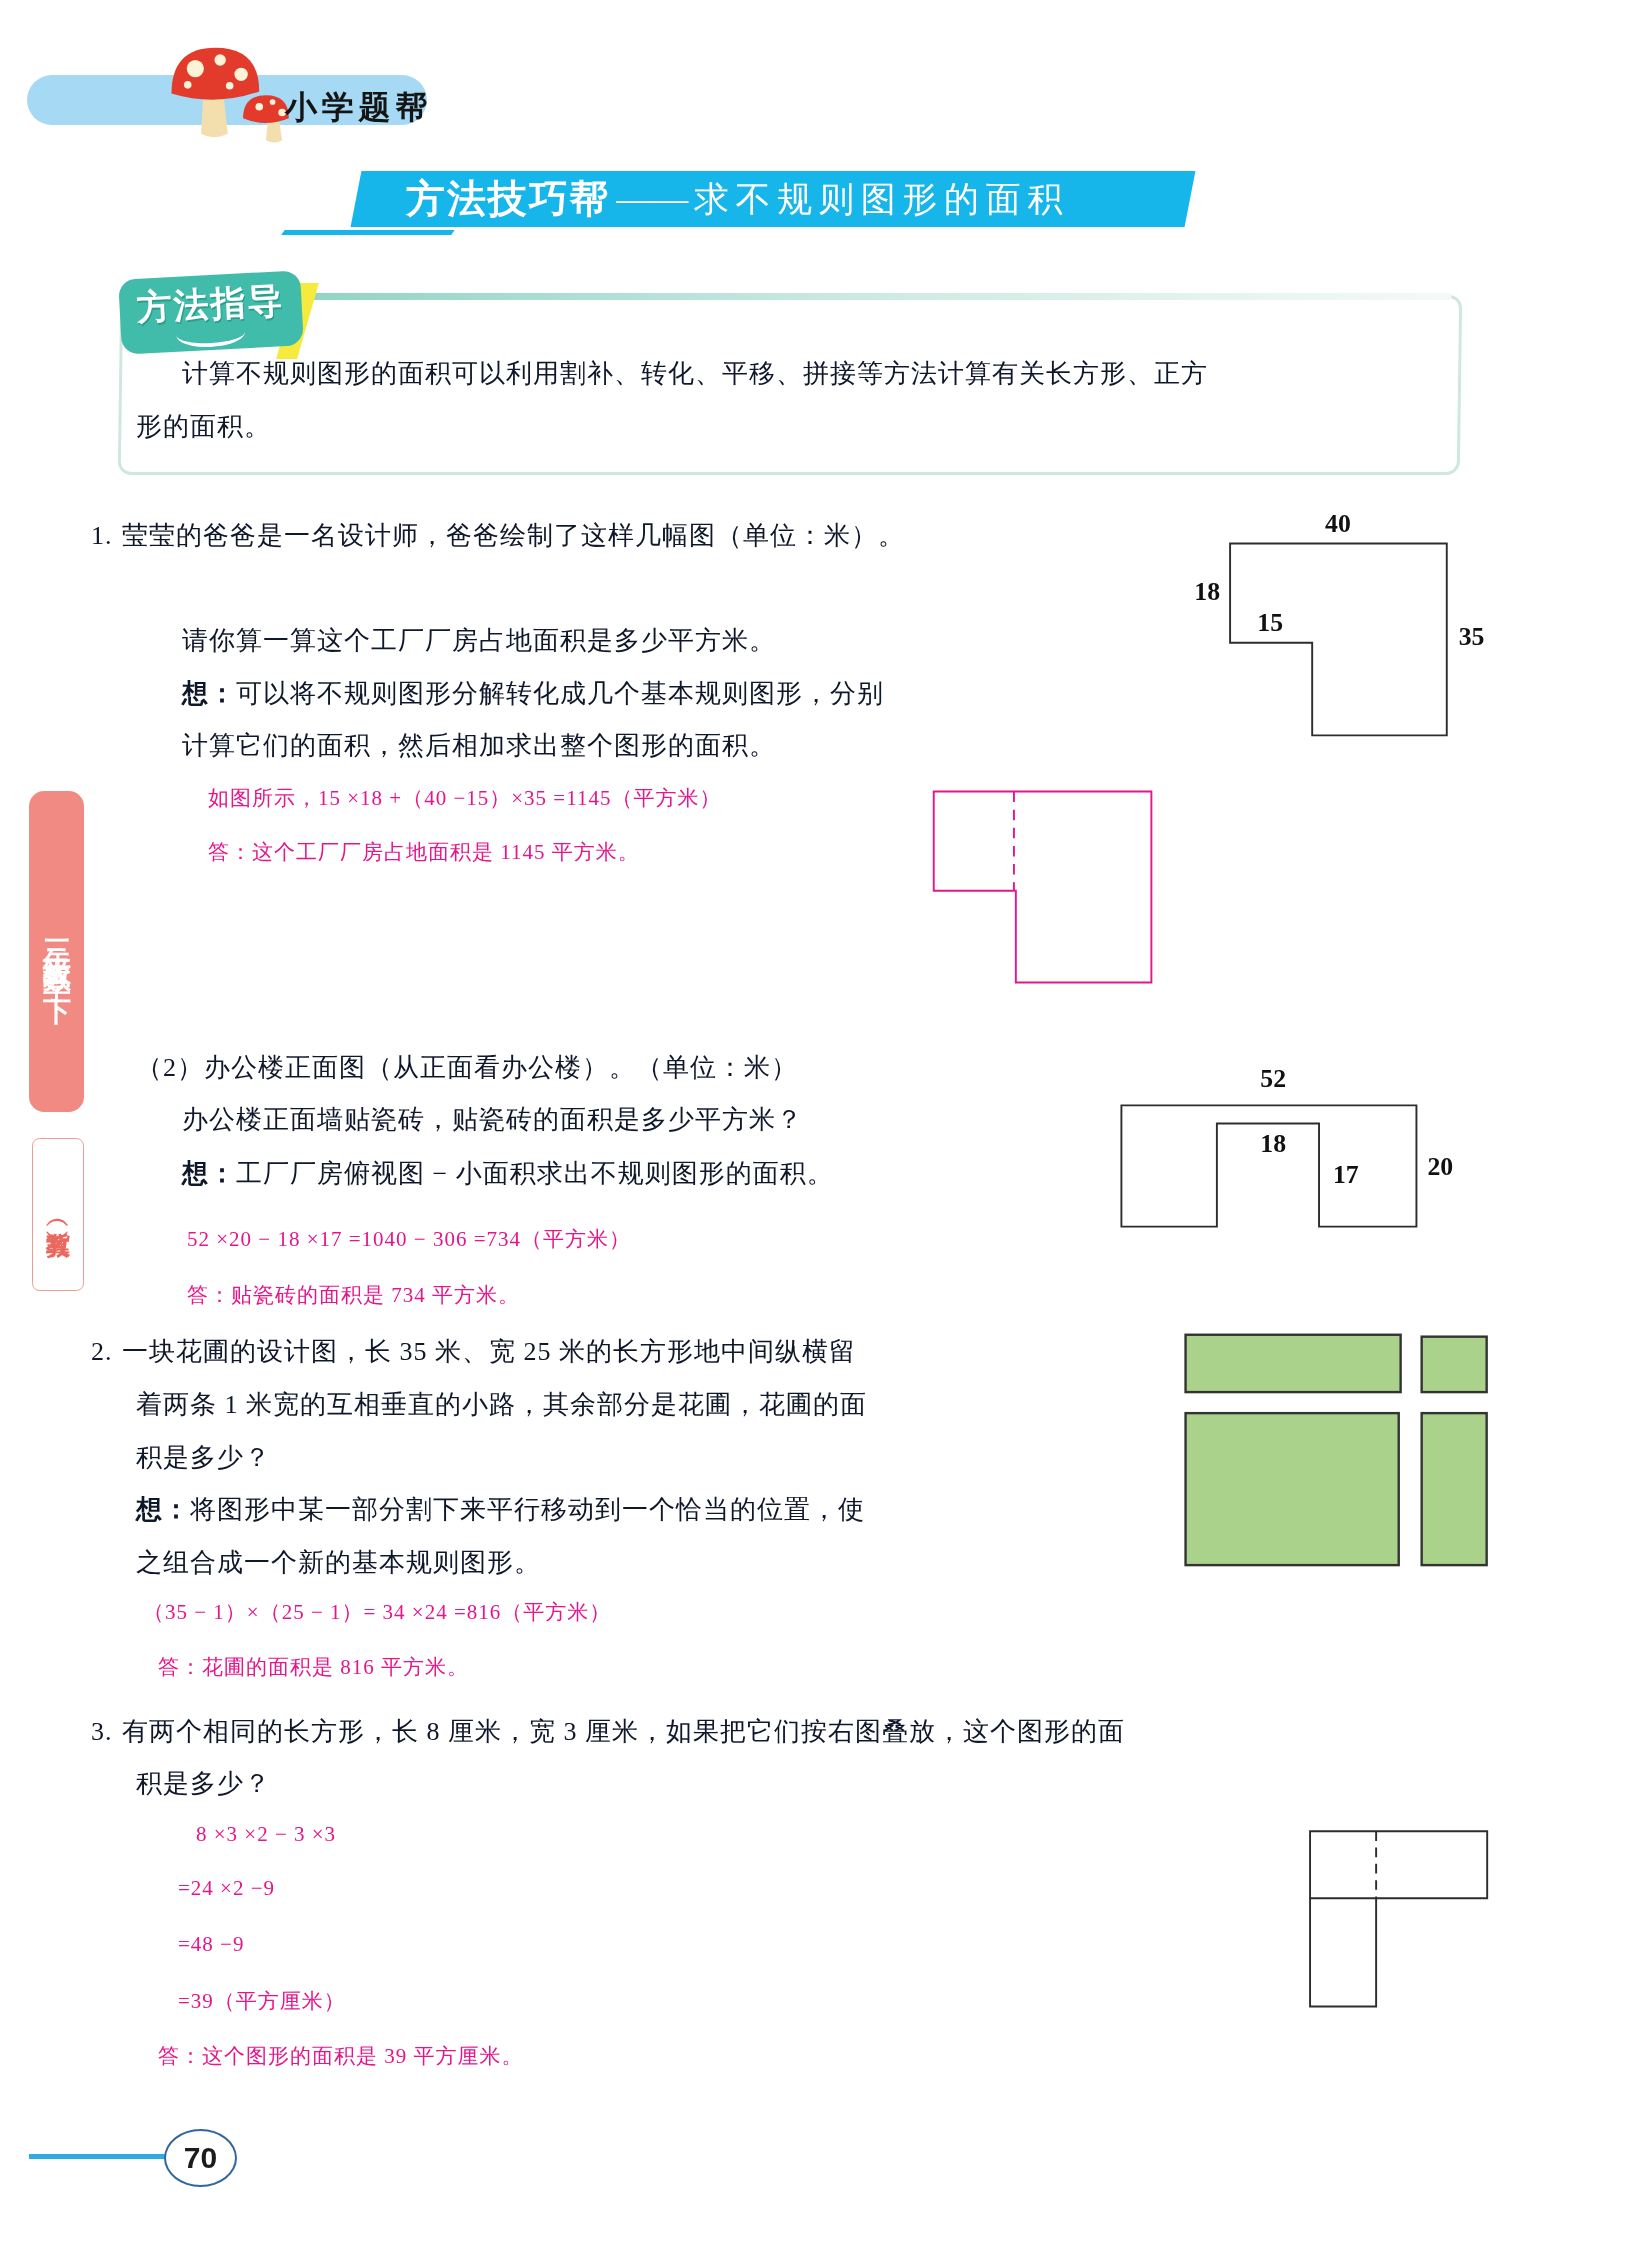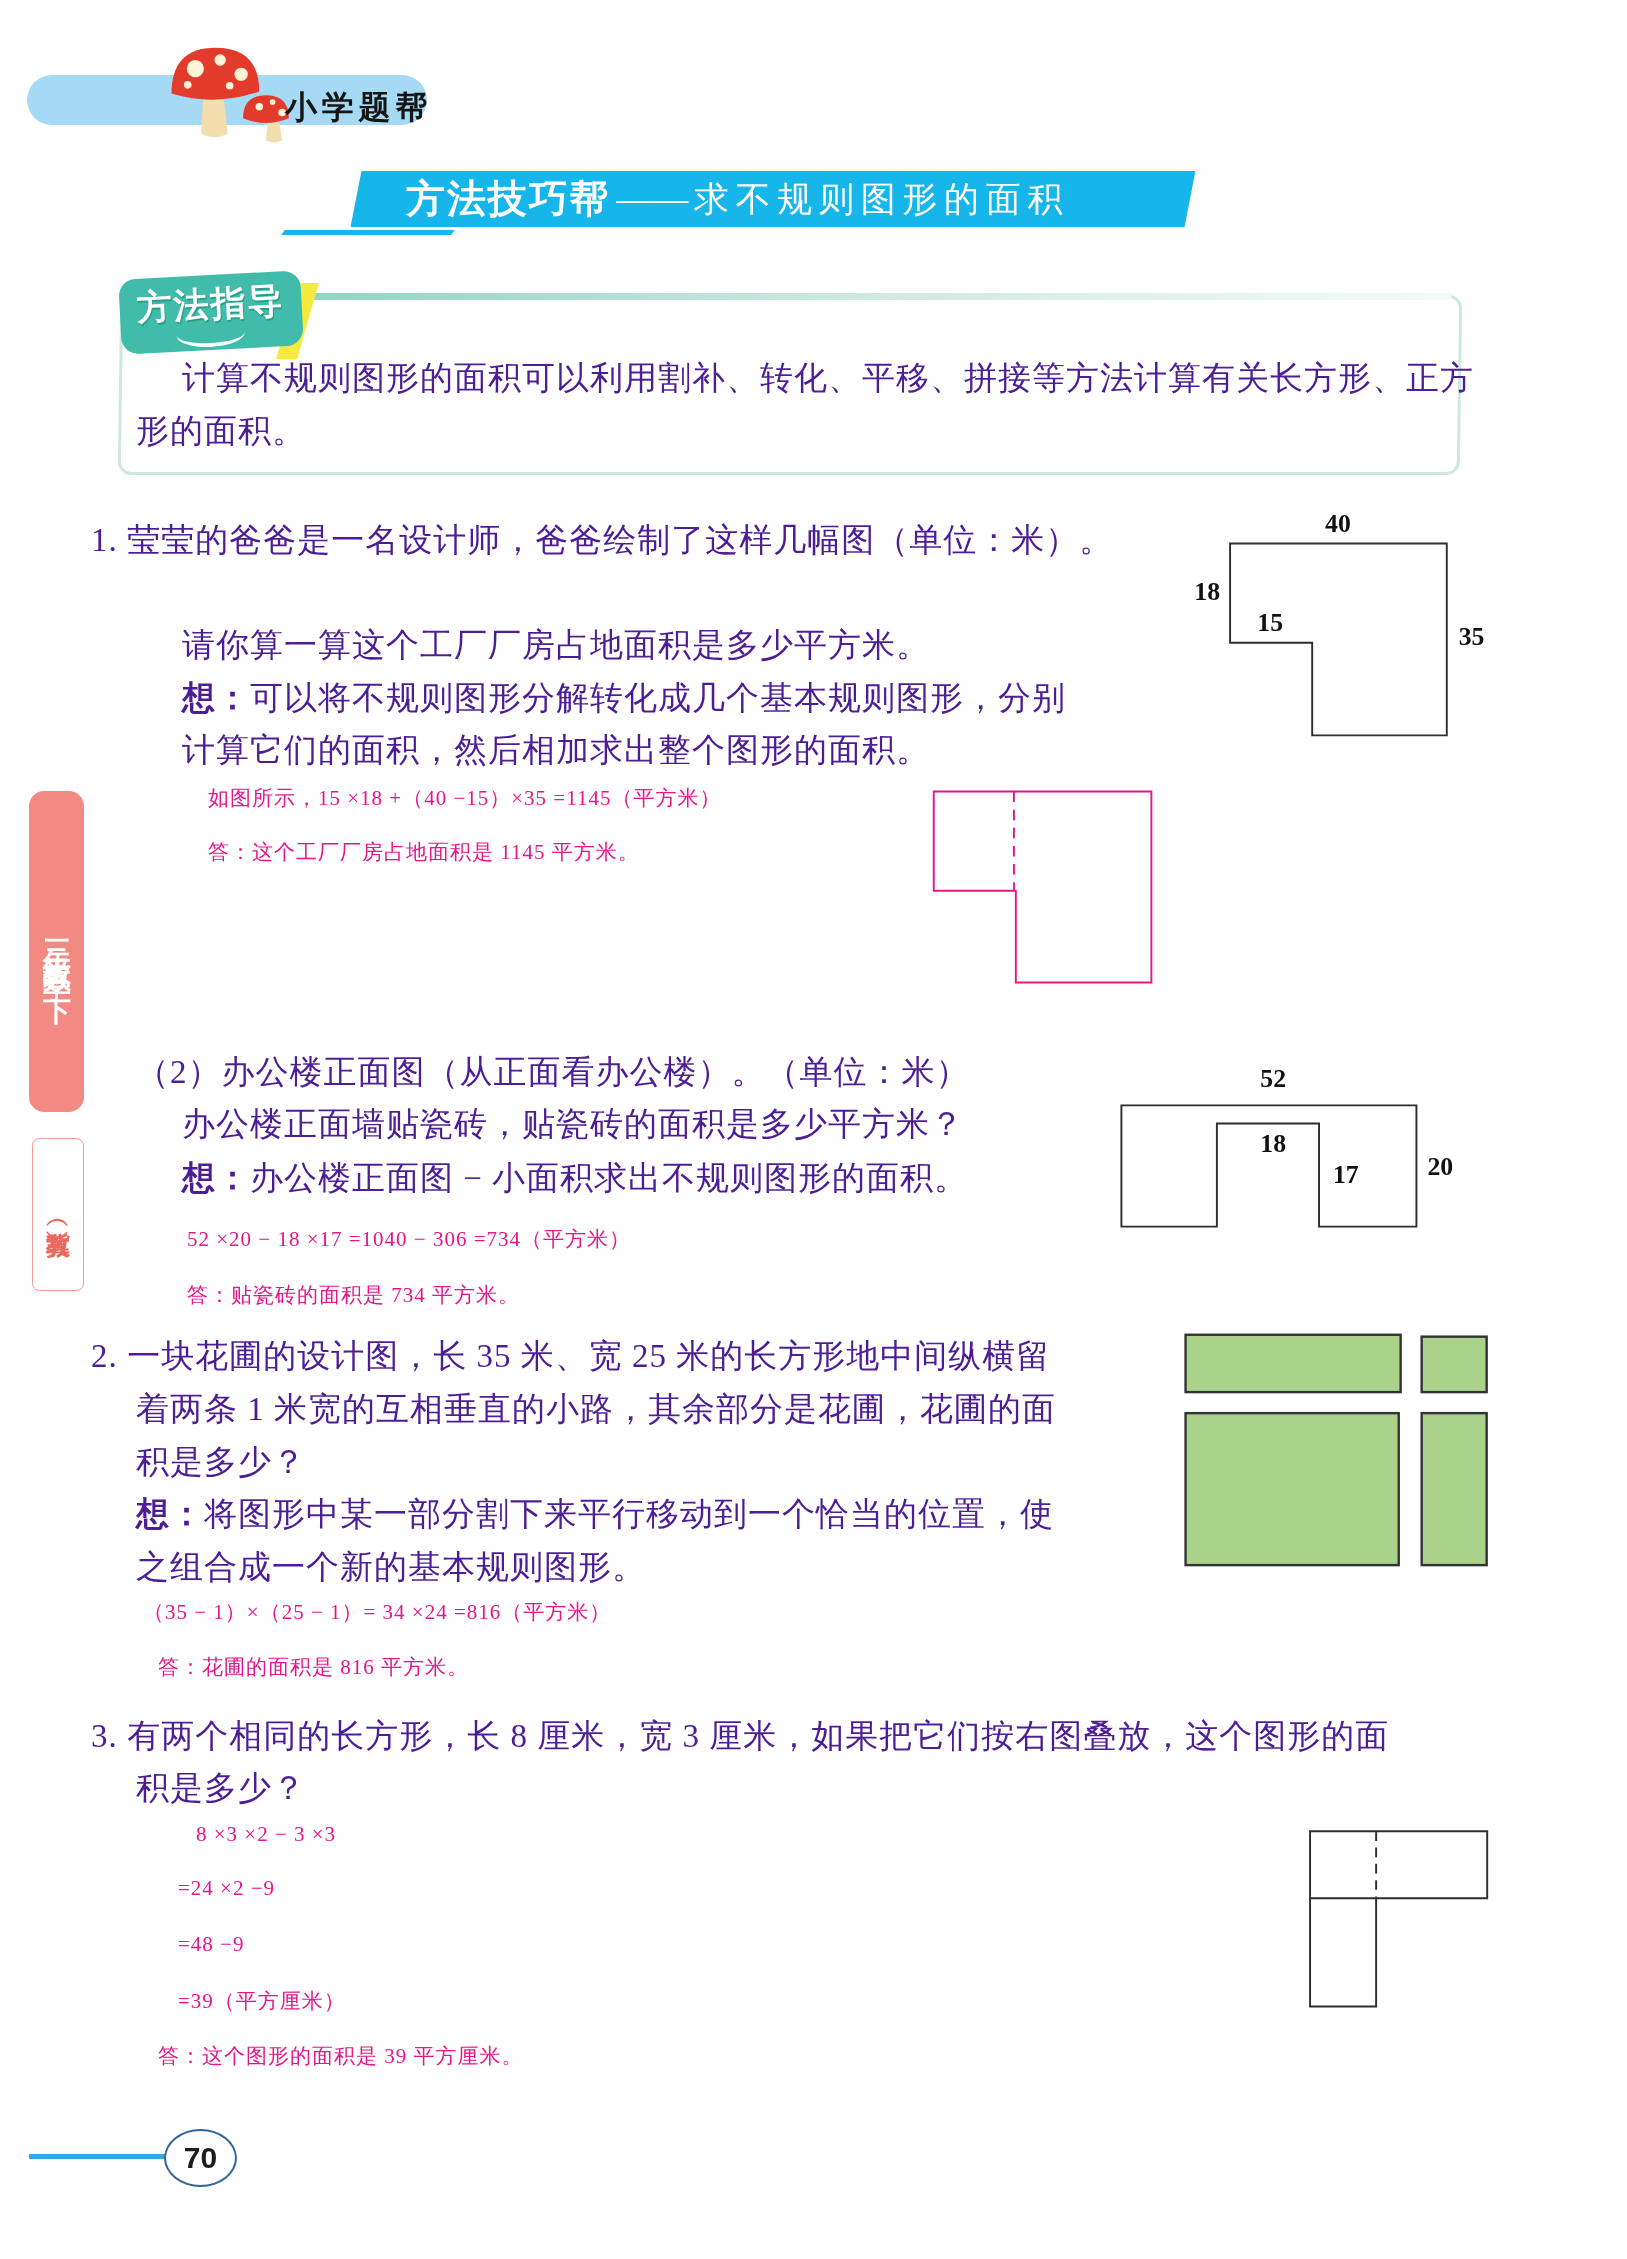--- a/index.html
+++ b/index.html
@@ -26,21 +26,21 @@
   .guidebox::before{content:"";position:absolute;left:38px;right:7.6px;top:-4.8px;height:6.7px;border-radius:3.8px;
             background:linear-gradient(90deg,#82cfbd 0%,#cdeae2 55%,#f4faf8 100%);}
   .badge-yellow{position:absolute;left:287px;top:283px;width:21px;height:76px;background:#f5ea3d;transform:skewX(-16deg);}
   .badge{position:absolute;left:120px;top:275px;width:182px;height:75px;background:#41bcaa;border-radius:17px;
          transform:rotate(-3deg);display:flex;justify-content:center;}
   .badge-text{margin-top:5.7px;font-family:"Liberation Sans","DejaVu Sans",sans-serif;font-weight:800;font-size:35px;
          color:#fff;letter-spacing:1.9px;text-shadow:1px 1.9px 0 #2a9d8d;white-space:nowrap;}
   .badge-smile{position:absolute;left:55px;bottom:2.9px;width:69px;height:23px;border-bottom:4.8px solid #fff;border-radius:50%;}
 
   
-  .t{position:absolute;white-space:nowrap;font-size:33px;letter-spacing:1px;color:#4c1d95;}
+  .t{position:absolute;white-space:nowrap;font-size:26px;letter-spacing:1px;color:#0f172a;}
   .pink{position:absolute;white-space:nowrap;font-size:21px;letter-spacing:1px;color:#e5158b;}
   .think{font-family:"Liberation Sans","DejaVu Sans",sans-serif;font-weight:700;}
   .num{margin-right:9.6px;}
 
   
   svg{position:absolute;overflow:visible;}
   .shape{fill:none;stroke:#2d2d2d;stroke-width:2;}
   .pinkshape{fill:none;stroke:#e5158b;stroke-width:2;}
   .greenrect{fill:#aad28a;stroke:#333;stroke-width:2.5;}
   .dim{font-family:"Liberation Serif","DejaVu Serif",serif;font-weight:bold;font-size:27px;fill:#111;text-anchor:middle;}
@@ -119,21 +119,21 @@
   </svg>
 
   <svg style="left:927px;top:782px" width="234" height="210" viewBox="0 0 245 220">
     <polygon class="pinkshape" points="7,10 235,10 235,210 93,210 93,114 7,114"></polygon>
     <line class="pinkshape" x1="91" y1="10" x2="91" y2="114" stroke-dasharray="11 8"></line>
   </svg>
 
   <div class="t" style="left:136px;top:1050px">（2）办公楼正面图（从正面看办公楼）。（单位：米）</div>
   <div class="t" style="left:182px;top:1102px">办公楼正面墙贴瓷砖，贴瓷砖的面积是多少平方米？</div>
   <div class="t" style="left:182px;top:1156px">
-    <span class="think">想：</span><span>办公楼正面图 − 小面积求出不规则图形的面积。</span>
+    <span class="think">想：</span><span>工厂厂房俯视图 − 小面积求出不规则图形的面积。</span>
   </div>
   <div class="pink" style="left:187px;top:1225px">52 ×20 − 18 ×17 =1040 − 306 =734（平方米）</div>
   <div class="pink" style="left:187px;top:1281px">答：贴瓷砖的面积是 734 平方米。</div>
 
   <svg style="left:1109px;top:1047px" width="401" height="196" viewBox="0 0 420 205">
     <path class="shape" d="M13 61 H322 V188 H220 V80 H113 V188 H13 Z"></path>
     <text class="dim" x="172" y="42">52</text>
     <text class="dim" x="172" y="110">18</text>
     <text class="dim" x="248" y="142">17</text>
     <text class="dim" x="347" y="134">20</text>

